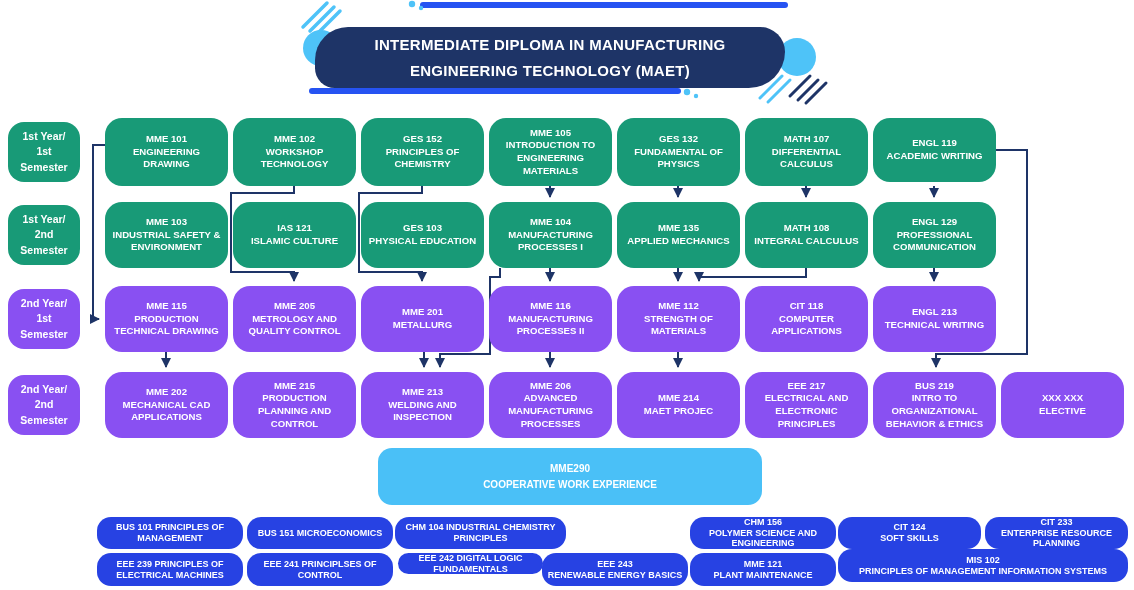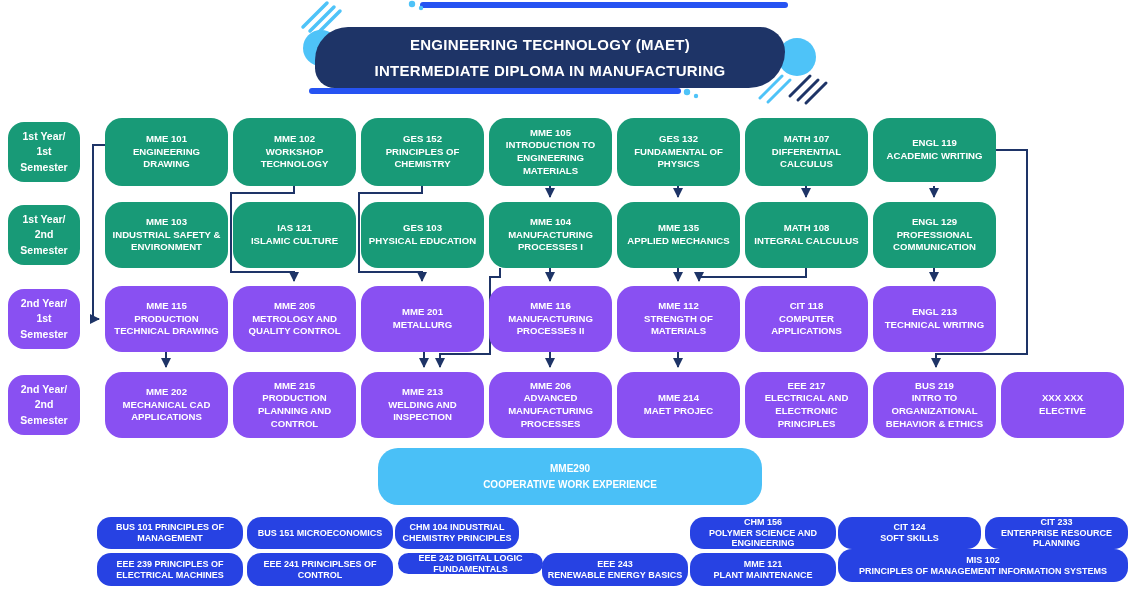--- a/index.html
+++ b/index.html
@@ -12,21 +12,21 @@
           text-align:center;}
   .box{position:absolute;border-radius:17px;color:#fff;display:flex;flex-direction:column;
        align-items:center;justify-content:center;text-align:center;font-weight:bold;
        padding:2px 5px;box-sizing:border-box;}
   .course{width:123px;height:66px;font-size:9.6px;line-height:1.32;}
   .green{background:#189a77;}
   .purple{background:#8950f2;}
   .royal{background:#2742e3;border-radius:15px;}
   .code,.nm{display:block;}
   .rlabel{left:8px;width:72px;height:60px;font-size:10.5px;line-height:1.45;border-radius:16px;}
-  .coopbox{left:378px;top:448px;width:384px;height:57px;background:#4ac0f7;border-radius:20px;
+  .coopbox{left:378px;top:448px;width:384px;height:57px;background:#4ac0f7;border-radius:14px;
            font-size:10px;line-height:1.6;}
   .elect{height:32px;font-size:9px;line-height:1.18;padding:1px 4px;border-radius:14px;}
 </style>
 </head>
 <body>
 
 <div class="canvas">
 
   <svg class="layer">
     <g stroke="#4ec3f8" stroke-width="3.5" stroke-linecap="round">
@@ -51,22 +51,22 @@
       <line x1="768" y1="102" x2="790" y2="80"></line>
     </g>
     <g stroke="#1e3467" stroke-width="3" stroke-linecap="round">
       <line x1="790" y1="96" x2="810" y2="76"></line>
       <line x1="798" y1="100" x2="818" y2="80"></line>
       <line x1="806" y1="103" x2="826" y2="83"></line>
     </g>
   </svg>
 
   <div class="banner">
+    <div>INTERMEDIATE DIPLOMA IN MANUFACTURING</div>
     <div>ENGINEERING TECHNOLOGY (MAET)</div>
-    <div>INTERMEDIATE DIPLOMA IN MANUFACTURING</div>
   </div>
 
   <svg class="layer">
     <defs>
       <marker id="ah" markerUnits="userSpaceOnUse" markerWidth="11" markerHeight="11" refX="9" refY="5" orient="auto">
         <path d="M0,0 L10,5 L0,10 z" fill="#1e3467"></path>
       </marker>
     </defs>
     <g fill="none" stroke="#1e3467" stroke-width="2">
       <path d="M105 145 H93 V319 H99" marker-end="url(#ah)"></path>
@@ -233,21 +233,21 @@
 
 
   <div class="box royal elect" style="left:97px;top:517px;width:146px">
     <span class="code"></span>
     <span class="nm">BUS 101 PRINCIPLES OF MANAGEMENT</span>
   </div>
   <div class="box royal elect" style="left:247px;top:517px;width:146px">
     <span class="code"></span>
     <span class="nm">BUS 151 MICROECONOMICS</span>
   </div>
-  <div class="box royal elect" style="left:395px;top:517px;width:124px">
+  <div class="box royal elect" style="left:395px;top:517px;width:171px">
     <span class="code"></span>
     <span class="nm">CHM 104 INDUSTRIAL CHEMISTRY PRINCIPLES</span>
   </div>
   <div class="box royal elect" style="left:690px;top:517px;width:146px">
     <span class="code">CHM 156</span>
     <span class="nm">POLYMER SCIENCE AND ENGINEERING</span>
   </div>
   <div class="box royal elect" style="left:838px;top:517px;width:143px">
     <span class="code">CIT 124</span>
     <span class="nm">SOFT SKILLS</span>

